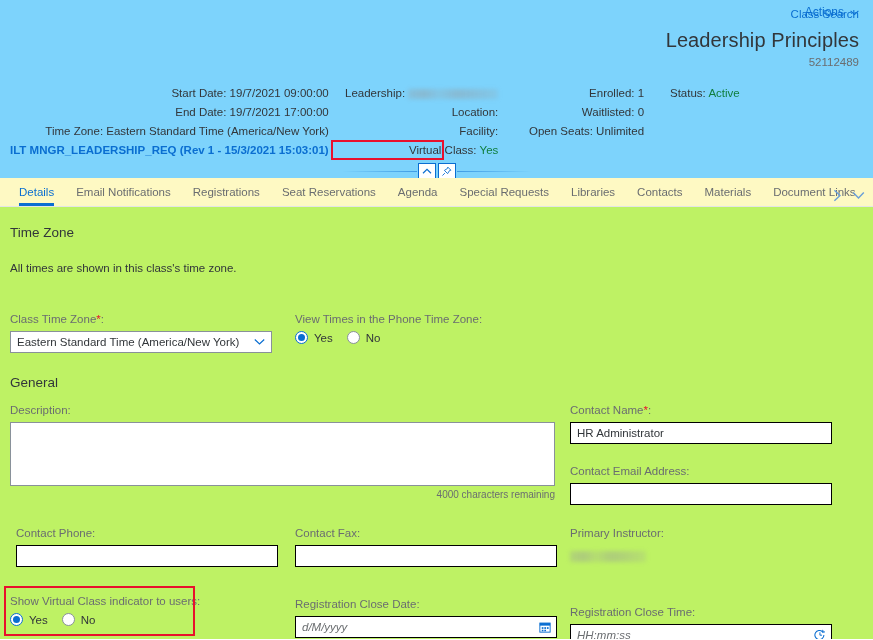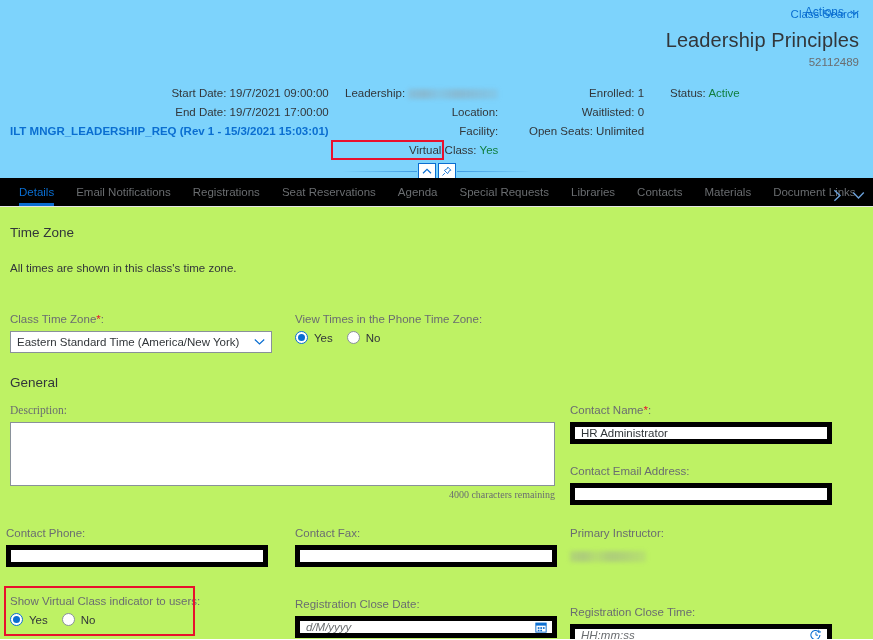--- a/index.html
+++ b/index.html
@@ -128,21 +128,21 @@
     margin: 0 1px;
     font-size: 9px;
     line-height: 1;
   }
   .sq-btn svg { display: block; }
 
   
   .tabbar {
     position: relative;
     height: 29px;
-    background: #000000;
+    background: #fef9c3;
     border-bottom: 1px solid #e5e5e5;
     display: flex;
     align-items: flex-end;
     padding: 0 0 0 8px;
     overflow: hidden;
   }
   .tab {
     font-size: 11.5px;
     color: #6a6d70;
     padding: 0 11px 7px 11px;
@@ -198,21 +198,21 @@
     font-size: 11.5px;
     color: #6a6d70;
     line-height: 16px;
     margin-bottom: 4px;
     white-space: nowrap;
   }
   .req { color: #e8112d; font-size: 11.5px; }
 
   .input {
     height: 22px;
-    border: 5px solid #000000;
+    border: 1px solid #000000;
     background: #ffffff;
     font-size: 11.5px;
     color: #32363a;
     padding: 0 6px;
     display: flex; align-items: center;
     font-family: "Liberation Sans", sans-serif;
   }
   .input.with-icon { padding-right: 22px; position: relative; }
   .input .ph { color: #6a6d70; font-style: italic; }
   .input .fld-ic {
@@ -299,20 +299,21 @@
     <div class="title-block">
       <div class="obj-title">Leadership Principles</div>
       <div class="obj-subtitle">52112489</div>
     </div>
 
     <div class="facts">
 
       <div class="facts-col col-1">
         <div class="fact">Start Date: 19/7/2021 09:00:00</div>
         <div class="fact">End Date: 19/7/2021 17:00:00</div>
+        <div class="fact">Time Zone: Eastern Standard Time (America/New York)</div>
         <div class="link-strong">ILT MNGR_LEADERSHIP_REQ (Rev 1 - 15/3/2021 15:03:01)</div>
       </div>
 
       <div class="facts-col col-2">
         <div class="fact">
           <span class="lbl">Leadership:</span>
           <span class="redact w-a"></span>
         </div>
         <div class="fact">Location:</div>
         <div class="fact">Facility:</div>
@@ -412,21 +413,21 @@
           <span class="dot"></span>
           <span class="rlbl">No</span>
         </div>
       </div>
     </div>
 
     <div class="abs" style="left:10px; top:167px;">
       <div style="font-size:13.5px; color:#32363a; line-height:18px;">General</div>
     </div>
 
-    <div class="abs" style="left:10px; top:195px; width:545px;font-family:Liberation Serif, serif;">
+    <div class="abs" style="left:10px; top:195px; width:545px;">
       <div class="field-label">Description:</div>
       <div class="textarea"></div>
       <div class="char-count">4000 characters remaining</div>
     </div>
 
     <div class="abs" style="left:570px; top:195px; width:262px;">
       <div class="field-label">
         <span>Contact Name</span><span class="req">*</span>:
       </div>
       <div class="input">
@@ -434,21 +435,21 @@
       </div>
     </div>
 
     <div class="abs" style="left:570px; top:256px; width:262px;">
       <div class="field-label">Contact Email Address:</div>
       <div class="input">
         <span></span>
       </div>
     </div>
 
-    <div class="abs" style="left:6px; top:318px; width:262px;">
+    <div class="abs" style="left:16px; top:318px; width:262px;">
       <div class="field-label">Contact Phone:</div>
       <div class="input">
         <span></span>
       </div>
     </div>
 
     <div class="abs" style="left:295px; top:318px; width:262px;">
       <div class="field-label">Contact Fax:</div>
       <div class="input">
         <span></span>

